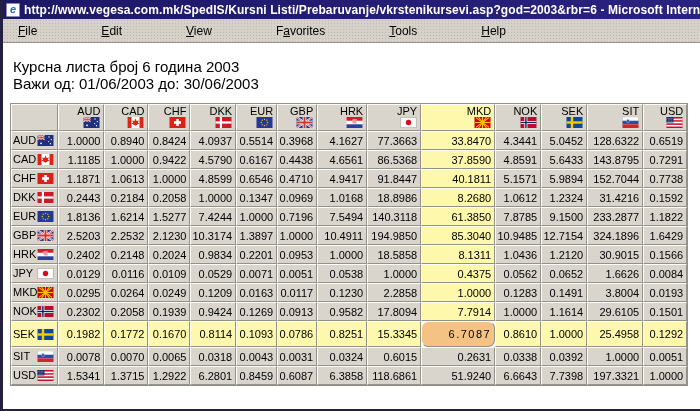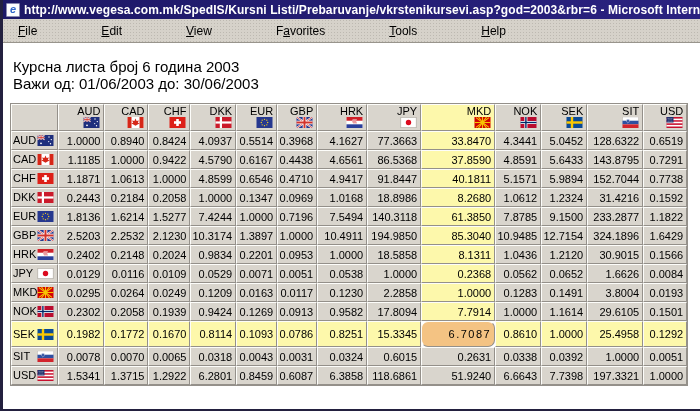--- a/index.html
+++ b/index.html
@@ -462,21 +462,21 @@
               </span>
             </td>
             <td class="c-norm">0.0129</td>
             <td class="c-norm">0.0116</td>
             <td class="c-norm">0.0109</td>
             <td class="c-norm">0.0529</td>
             <td class="c-norm">0.0071</td>
             <td class="c-norm">0.0051</td>
             <td class="c-norm">0.0538</td>
             <td class="c-norm">1.0000</td>
-            <td class="c-yel">0.2368</td>
+            <td class="c-yel">0.4375</td>
             <td class="c-norm">0.0562</td>
             <td class="c-norm">0.0652</td>
             <td class="c-norm">1.6626</td>
             <td class="c-norm">0.0084</td>
           </tr>
           <tr class="data-row">
             <td class="row-head c-norm">
               <span class="inner">
                 <span class="code">MKD</span>
                 <svg class="flag" viewBox="0 0 16 11" width="17" height="11">

